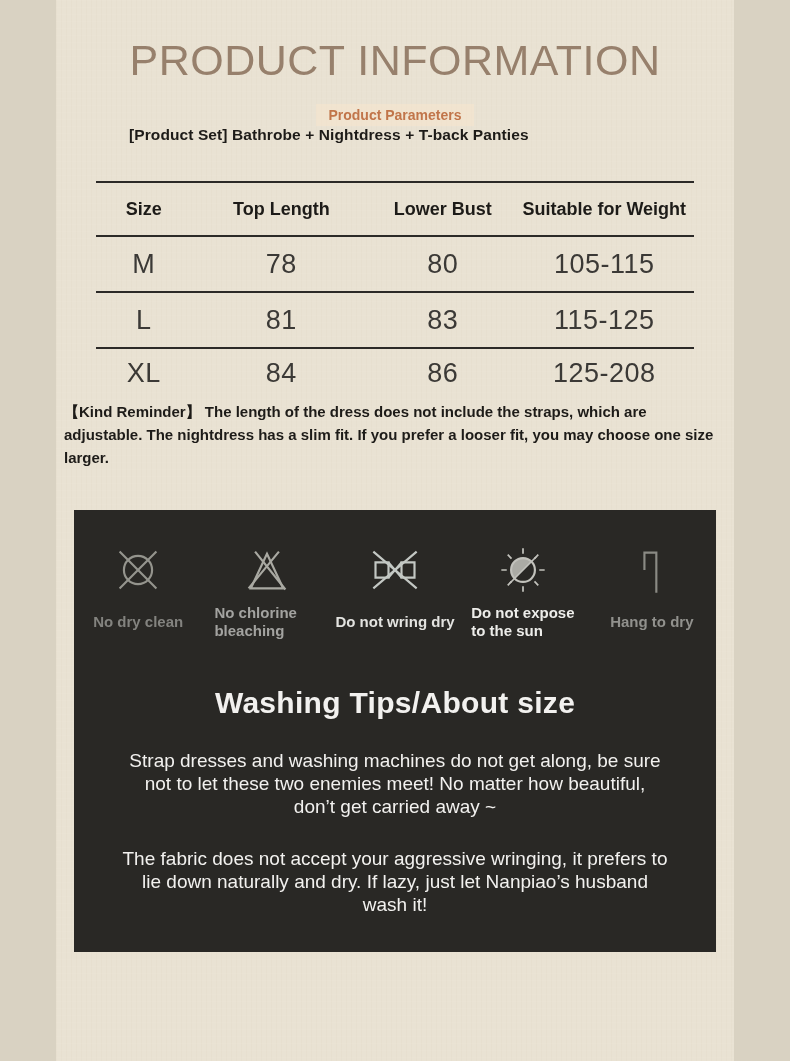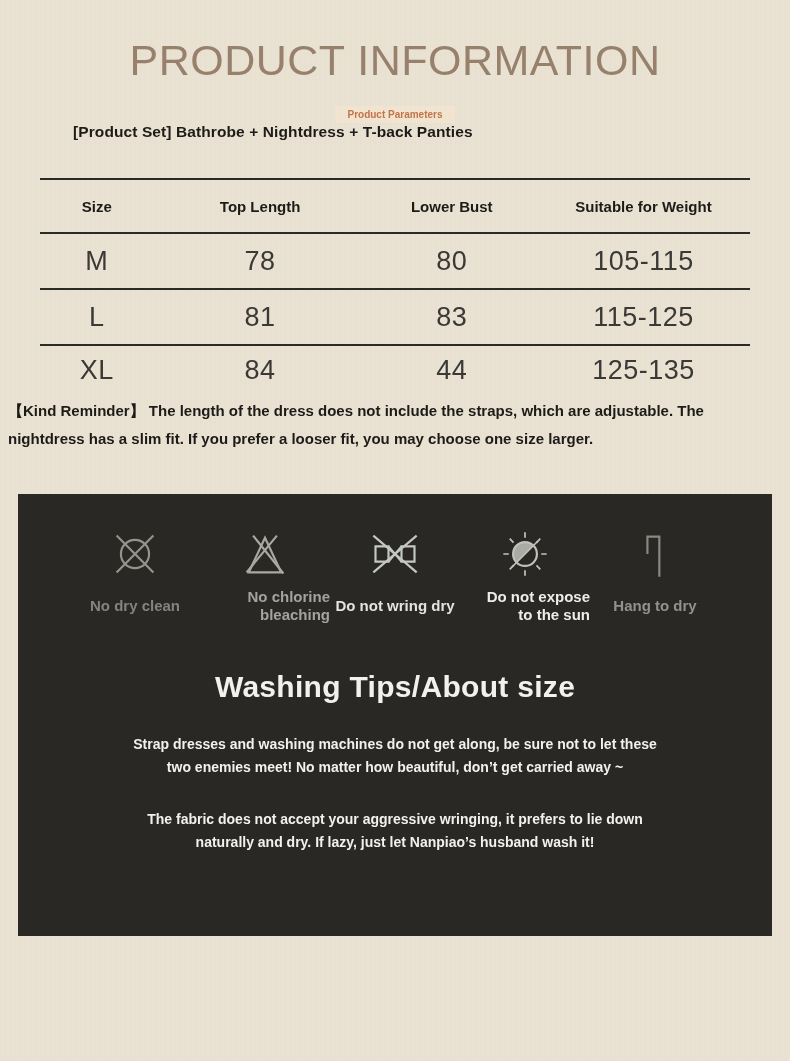--- a/index.html
+++ b/index.html
@@ -2,21 +2,21 @@
 <html style="--page-bg: #e9e2d3; --title-color: #97806c; --subtitle-color: #c1754a; --text-color: #1d1b18; --table-line-color: #2c2a27; --dark-bg: #292825; --light-text: #f2f1ef; --muted-label: #8d8d8b;"><head>
 <meta charset="utf-8">
 <style>
   html,body{margin:0;padding:0;}
   body{
     font-family:"Liberation Sans","DejaVu Sans",sans-serif;
     background:#d9d2c2;
   }
   .page{
     position:relative;
-    width:790px;height:1061px;
+    width:678px;height:1061px;
     margin:0 auto;
     background:var(--page-bg,#e9e2d3);
     background-image:
       linear-gradient(rgba(255,255,255,0.03) 1px, transparent 1px),
       linear-gradient(90deg, rgba(160,140,110,0.03) 1px, transparent 1px);
     background-size:7px 7px, 5px 5px;
     overflow:hidden;
   }
   .page-title{
     margin:0;padding-top:36px;
@@ -25,21 +25,21 @@
     font-weight:400;
     letter-spacing:0.5px;
     color:var(--title-color,#97806c);
   }
   .section-subtitle{
     margin-top:19px;
     text-align:center;
   }
   .section-subtitle span{
     display:inline-block;
-    font-size:10px;font-weight:700;
+    font-size:14px;font-weight:700;
     color:var(--subtitle-color,#c1754a);
     background:rgba(250,230,205,0.45);
     padding:3px 12px;
   }
   .info-line{
     margin:0 0 0 73px;
     font-size:15.5px;font-weight:700;
     color:var(--text-color,#1d1b18);
     letter-spacing:0.1px;
   }
@@ -52,36 +52,36 @@
   }
   .trow{
     display:grid;
     grid-template-columns:16% 30% 24% 30%;
     align-items:center;
   }
   .trow > div{text-align:center;}
   .trow.thead{
     height:52px;
     border-bottom:2px solid var(--table-line-color,#2c2a27);
-    font-size:15px;font-weight:700;
+    font-size:18px;font-weight:700;
     color:var(--text-color,#1d1b18);
   }
   .trow.tdata{
     height:54px;
     border-bottom:2px solid var(--table-line-color,#2c2a27);
     font-size:27px;font-weight:400;
     color:#3b3936;
     letter-spacing:0.5px;
   }
   .trow.tdata:last-child{border-bottom:none;height:48px;}
 
   .reminder{
     margin:3px 8px 0 8px;
     font-size:15px;font-weight:700;
-    line-height:28px;
+    line-height:23px;
     color:var(--text-color,#1d1b18);
   }
 
   .care-panel{
     margin:41px 18px 0 18px;
     height:442px;
     background:var(--dark-bg,#292825);
     box-sizing:border-box;
     padding-top:34px;
   }
@@ -98,34 +98,34 @@
     margin-top:6px;
     min-height:40px;
     width:100%;
     display:flex;align-items:center;justify-content:center;
     text-align:center;
     font-size:15px;font-weight:700;
     line-height:18px;
     color:var(--muted-label,#8d8d8b);
   }
   .care-item.two-line .care-label{
-    justify-content:flex-start;text-align:right;padding-left:12px;box-sizing:border-box;
+    justify-content:flex-start;text-align:left;padding-left:12px;box-sizing:border-box;
   }
   .washing-heading{
     margin:44px 0 0 0;
     text-align:center;
     font-size:30px;font-weight:700;
     letter-spacing:0.3px;
     color:var(--light-text,#f2f1ef);
   }
   .tip{
     max-width:545px;
     margin:29px auto 0 auto;
     text-align:center;
-    font-size:14px;font-weight:700;
+    font-size:19px;font-weight:400;
     line-height:23px;
     color:var(--light-text,#f2f1ef);
   }
   .tip + .tip{}
 </style>
 </head>
 <body>
 
 <div class="page">
 
@@ -152,22 +152,22 @@
     </div>
     <div class="trow tdata">
       <div>L</div>
       <div>81</div>
       <div>83</div>
       <div>115-125</div>
     </div>
     <div class="trow tdata">
       <div>XL</div>
       <div>84</div>
-      <div>44</div>
-      <div>125-135</div>
+      <div>86</div>
+      <div>125-208</div>
     </div>
   </div>
 
   <p class="reminder">【Kind Reminder】 The length of the dress does not include the straps, which are adjustable. The nightdress has a slim fit. If you prefer a looser fit, you may choose one size larger.</p>
 
   <div class="care-panel">
     <div class="icons-row">
 
       <div class="care-item">
         <svg class="care-icon" width="52" height="52" viewBox="0 0 48 48" fill="none" stroke="currentColor" stroke-width="2" style="color: rgb(148, 148, 141);">

